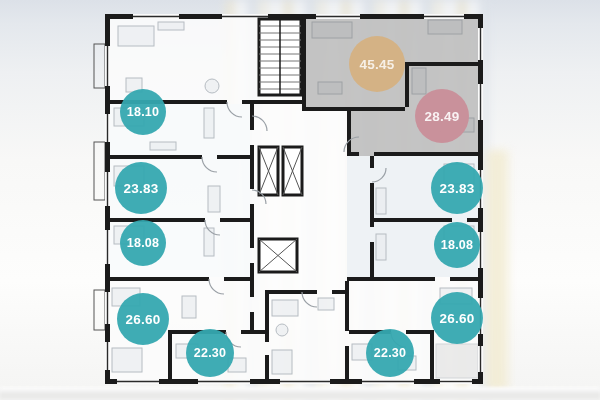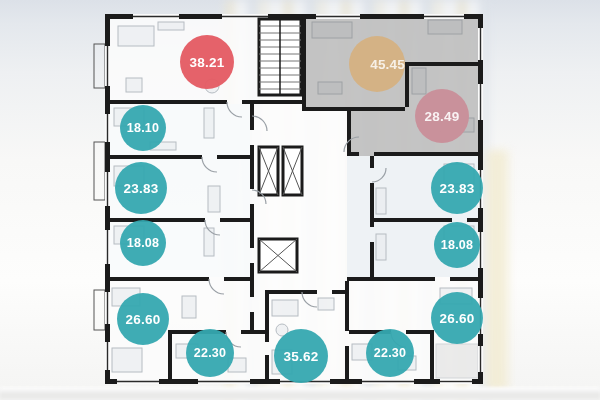--- a/index.html
+++ b/index.html
@@ -28,21 +28,21 @@
   svg.plan{position:absolute;left:0;top:0;}
   .badge{
     position:absolute;border-radius:50%;
     display:flex;align-items:center;justify-content:center;
     color:#fff;font-weight:bold;font-size:13.5px;letter-spacing:.2px;
     cursor:pointer;user-select:none;
   }
   .badge--sm{font-size:12.5px;}
   .badge--teal{background:rgba(53,168,176,.95);}
   .badge--red{background:rgba(228,92,100,.96);}
-  .badge--tan{background:rgba(213,178,131,.97);color:rgba(255,255,255,.8);justify-content:flex-end;}
+  .badge--tan{background:rgba(213,178,131,.97);color:rgba(255,255,255,.8);}
   .badge--pink{background:rgba(201,143,154,.97);color:rgba(255,255,255,.88);}
 </style>
 </head>
 <body>
 
 <div class="stage">
 
   <div class="bg-stripes"></div>
   <div class="bg-right-strip"></div>
   <div class="bg-bottom-band"></div>
@@ -256,47 +256,41 @@
       <rect x="105" y="281" width="100" height="100" fill="transparent"></rect>
       <rect x="172" y="334" width="90" height="48" fill="transparent"></rect>
       <rect x="265" y="294" width="80" height="88" fill="transparent"></rect>
       <rect x="349" y="334" width="78" height="48" fill="transparent"></rect>
       <rect x="410" y="281" width="73" height="100" fill="transparent"></rect>
       <rect x="374" y="156" width="107" height="58" fill="transparent"></rect>
       <rect x="374" y="222" width="107" height="52" fill="transparent"></rect>
     </g>
   </svg>
 
-  <div class="badge badge--red" style="left:180px;top:35px;width:54px;height:54px;">
-    <span>38.21</span>
-  </div>
   <div class="badge badge--tan" style="left:349px;top:36px;width:56px;height:56px;">
     <span>45.45</span>
   </div>
   <div class="badge badge--pink" style="left:415px;top:89px;width:54px;height:54px;">
     <span>28.49</span>
   </div>
-  <div class="badge badge--teal badge--sm" style="left:120px;top:105px;width:46px;height:46px;">
+  <div class="badge badge--teal badge--sm" style="left:120px;top:89px;width:46px;height:46px;">
     <span>18.10</span>
   </div>
   <div class="badge badge--teal" style="left:115px;top:162px;width:52px;height:52px;">
     <span>23.83</span>
   </div>
   <div class="badge badge--teal badge--sm" style="left:120px;top:220px;width:46px;height:46px;">
     <span>18.08</span>
   </div>
   <div class="badge badge--teal" style="left:117px;top:293px;width:52px;height:52px;">
     <span>26.60</span>
   </div>
   <div class="badge badge--teal badge--sm" style="left:186px;top:329px;width:48px;height:48px;">
     <span>22.30</span>
   </div>
-  <div class="badge badge--teal" style="left:274px;top:329px;width:54px;height:54px;">
-    <span>35.62</span>
-  </div>
   <div class="badge badge--teal badge--sm" style="left:366px;top:329px;width:48px;height:48px;">
     <span>22.30</span>
   </div>
   <div class="badge badge--teal" style="left:431px;top:162px;width:52px;height:52px;">
     <span>23.83</span>
   </div>
   <div class="badge badge--teal badge--sm" style="left:434px;top:222px;width:46px;height:46px;">
     <span>18.08</span>
   </div>
   <div class="badge badge--teal" style="left:431px;top:292px;width:52px;height:52px;">

